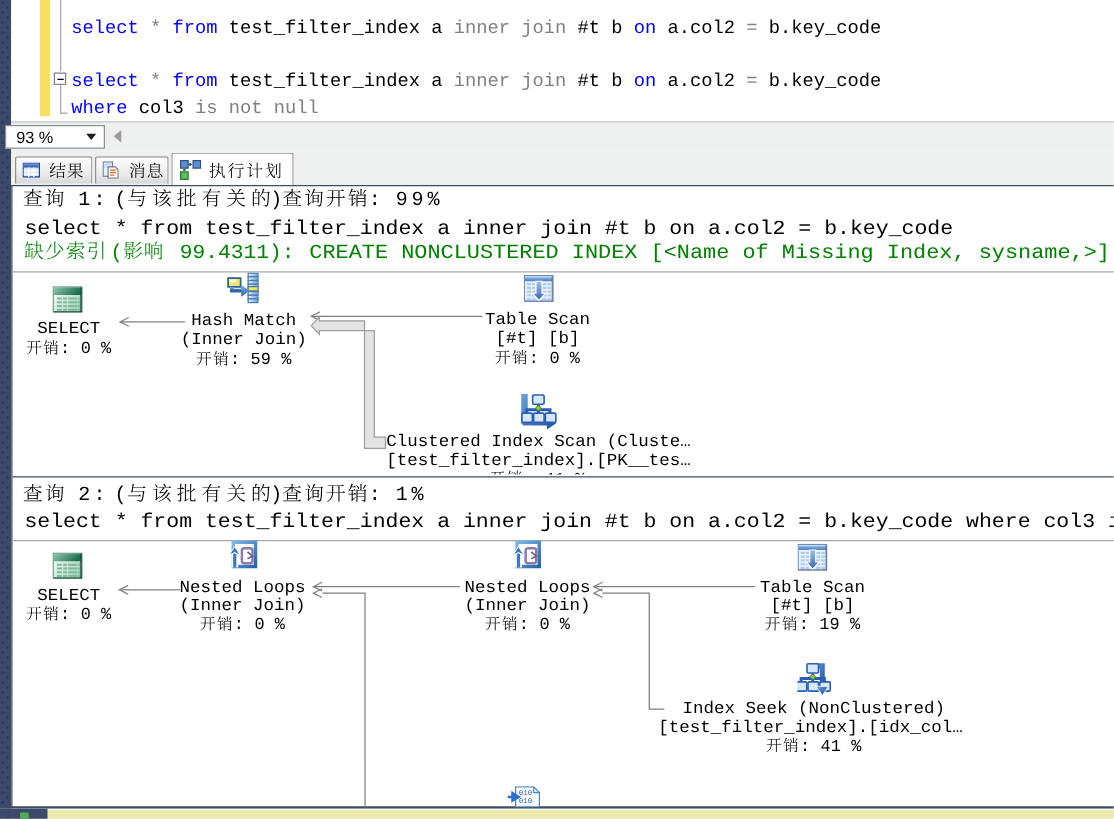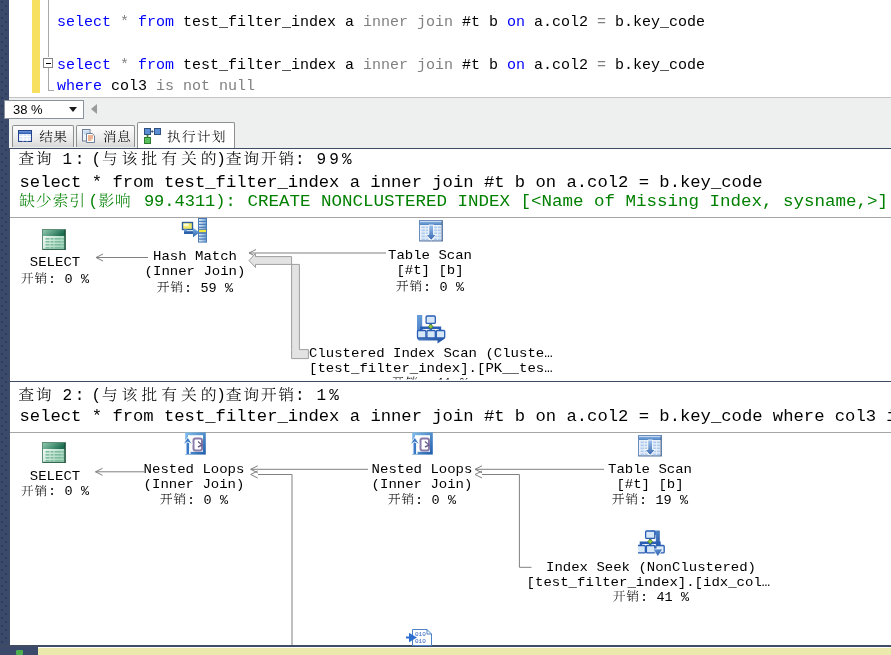--- a/index.html
+++ b/index.html
@@ -15,21 +15,21 @@
 <div class="abs" style="left:32px;top:0;width:7.5px;height:93px;background:#f7df5f"></div>
 <div class="abs" style="left:47.5px;top:0;width:1px;height:57px;background:#a8a8a8"></div>
 <div class="abs" style="left:47.5px;top:68px;width:1px;height:23px;background:#a8a8a8"></div>
 <div class="abs" style="left:47.5px;top:90px;width:6px;height:1px;background:#a8a8a8"></div>
 <div class="abs" style="left:43px;top:58px;width:10px;height:10px;border:1px solid #848484;background:#fff">
   <div class="abs" style="left:1.5px;top:3.5px;width:5px;height:1px;background:#000"></div>
     </div>
 
 <div class="abs" style="left:9px;top:97px;width:882px;height:24px;background:#eef0ef;border-top:1px solid #c5c5c5"></div>
 <div class="abs" style="left:4px;top:99.5px;width:80px;height:19px;background:#fff;border:1px solid #8a929e"></div>
-<div class="abs" style="left:13px;top:102px;font-size:13px;color:#000">38 %</div>
+<div class="abs" style="left:13px;top:102px;font-size:13px;color:#000">93 %</div>
 <div class="abs" style="left:69px;top:107px;width:0;height:0;border-left:4.5px solid transparent;border-right:4.5px solid transparent;border-top:5px solid #1c1c1c"></div>
 <div class="abs" style="left:91px;top:104px;width:0;height:0;border-top:5px solid transparent;border-bottom:5px solid transparent;border-right:6px solid #9b9b9b"></div>
 
 <div class="abs" style="left:9px;top:121px;width:882px;height:27px;background:#eef0ef"></div>
 <div class="abs" style="left:12px;top:125px;width:62px;height:22px;border:1px solid #8e8f8f;border-bottom:none;border-radius:2px 2px 0 0;background:linear-gradient(#fdfdfd,#ececec 60%,#d8d8d8)"></div>
 <div class="abs" style="left:76px;top:125px;width:59px;height:22px;border:1px solid #8e8f8f;border-bottom:none;border-radius:2px 2px 0 0;background:linear-gradient(#fdfdfd,#ececec 60%,#d8d8d8)"></div>
 <div class="abs" style="left:137px;top:122px;width:98px;height:26px;border:1px solid #8e8f8f;border-bottom:none;border-radius:2px 2px 0 0;background:#fff"></div>
 
 <svg style="position:absolute;left:18px;top:130px" width="14" height="13" viewBox="0 0 14 13">
       <defs>

